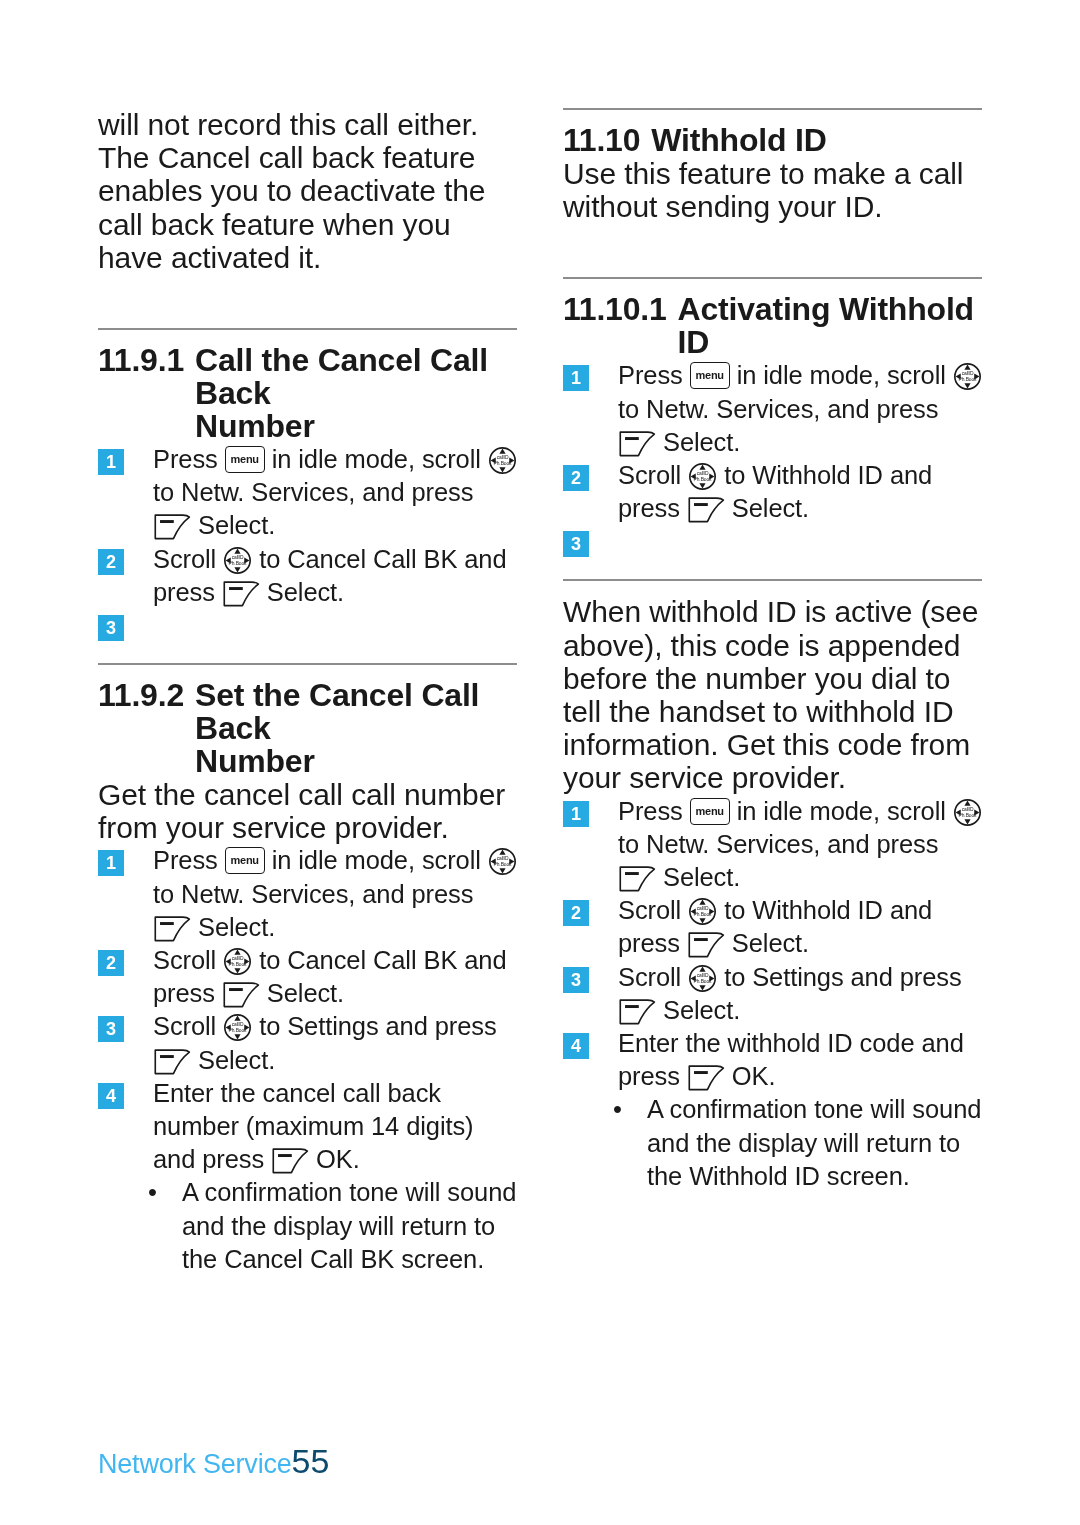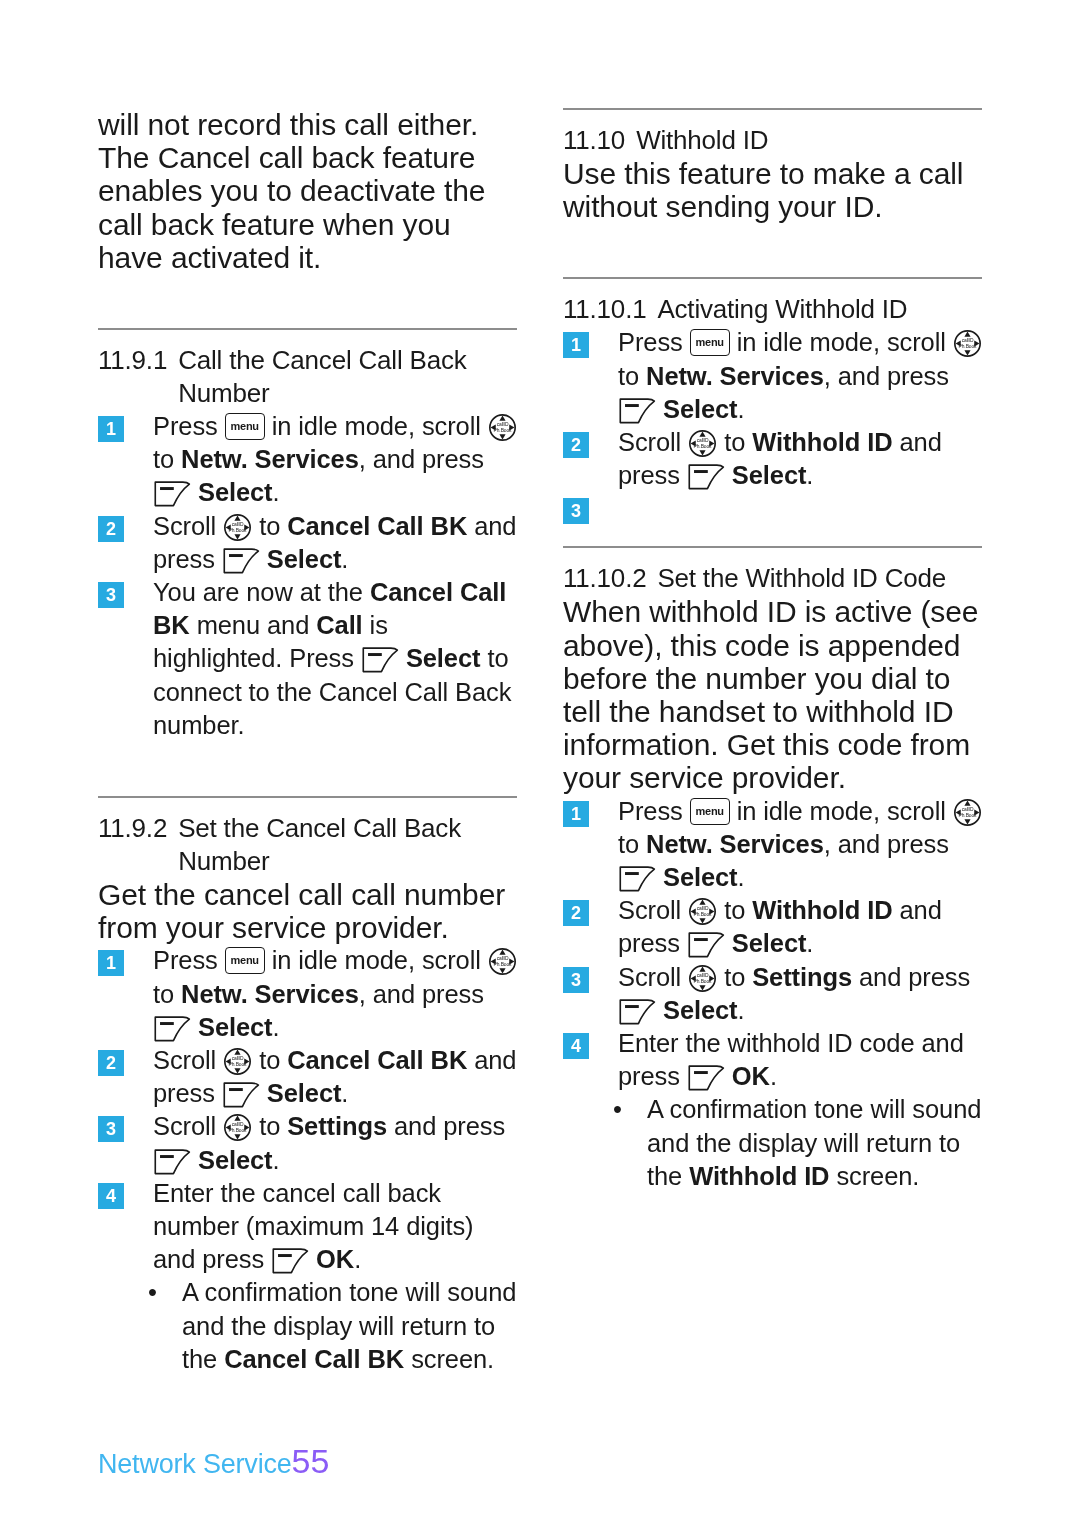--- a/index.html
+++ b/index.html
@@ -47,23 +47,23 @@
     border: 0;
     border-top: 2px solid #8d8d8d;
     margin: 0;
     width: 100%;
     height: 0;
   }
   .spacer-before-rule { height: 54px; }
   .spacer-after-rule { height: 14px; }
 
   h2.sec-title, h3.sec-title {
-    font-size: 26px;
+    font-size: 32px;
     line-height: 33px;
-    font-weight: normal;
+    font-weight: bold;
     margin: 0;
     letter-spacing: -0.2px;
     display: flex;
   }
   h2.sec-title .num, h3.sec-title .num {
     flex: 0 0 auto;
     white-space: nowrap;
   }
   h2.sec-title .txt, h3.sec-title .txt {
     padding-left: 11px;
@@ -113,21 +113,21 @@
     letter-spacing: -0.1px;
   }
   ul.bullets > li .dot {
     position: absolute;
     left: 50px;
     top: 0;
     font-size: 25.5px;
     line-height: 33.2px;
   }
 
-  b, strong { font-weight: bold; }
+  b, strong { font-weight: normal; }
 
   
   .icon {
     display: inline-block;
     vertical-align: -5px;
     position: relative;
   }
   .icon-menu {
     width: 38px;
     height: 25px;
@@ -163,21 +163,21 @@
     align-items: baseline;
     justify-content: flex-start;
   }
   .footer-label {
     font-size: 27px;
     color: #41b6f0;
     letter-spacing: -0.2px;
   }
   .footer-page {
     font-size: 34px;
-    color: #8b5cf6;
+    color: #0c4a6e;
     letter-spacing: 0px;
   }
 </style>
 </head>
 <body>
 
 <div class="page">
 
   <div class="columns">
 
@@ -215,24 +215,21 @@
                   <polygon points="15,2.6 18.2,8.0 11.8,8.0" fill="#1a1a1a"></polygon>
                   <polygon points="15,27.4 18.2,22.0 11.8,22.0" fill="#1a1a1a"></polygon>
                   <polygon points="2.6,15 8.0,11.8 8.0,18.2" fill="#1a1a1a"></polygon>
                   <polygon points="27.4,15 22.0,11.8 22.0,18.2" fill="#1a1a1a"></polygon>
                   <text x="15" y="13.6" font-family="Liberation Sans, sans-serif" font-size="5.1" text-anchor="middle" fill="#1a1a1a">callID</text>
                   <text x="15" y="20.1" font-family="Liberation Sans, sans-serif" font-size="5.1" text-anchor="middle" fill="#1a1a1a">Ph.Book</text>
                 </svg></span> to <b>Cancel Call BK</b> and press <span class="icon icon-softkey"><svg viewBox="0 0 40 31" width="38" height="30">
                   <path d="M2.4 3.0 H31.5 C36.0 3.0 38.3 5.0 38.3 5.0 C33.0 9.0 26.0 17.5 21.5 27.7 H2.4 Z" fill="#ffffff" stroke="#1a1a1a" stroke-width="1.7" stroke-linejoin="round"></path>
                   <rect x="7.4" y="8.2" width="14.5" height="3.1" fill="#1a1a1a"></rect>
                 </svg></span><b> Select</b>.</span></li>
-          <li><span class="badge">3</span><span>You are now at the <b>Cancel Call BK</b> menu and <b>Call</b> is highlighted. Press <span class="icon icon-softkey"><svg viewBox="0 0 40 31" width="38" height="30">
-                  <path d="M2.4 3.0 H31.5 C36.0 3.0 38.3 5.0 38.3 5.0 C33.0 9.0 26.0 17.5 21.5 27.7 H2.4 Z" fill="#ffffff" stroke="#1a1a1a" stroke-width="1.7" stroke-linejoin="round"></path>
-                  <rect x="7.4" y="8.2" width="14.5" height="3.1" fill="#1a1a1a"></rect>
-                </svg></span><b> Select</b> to connect to the Cancel Call Back number.</span></li>
+          <li><span class="badge">3</span></li>
         </ol>
 
       <div class="spacer-before-rule"></div>
       <hr class="rule">
       <div class="spacer-after-rule"></div>
 
       <h3 class="sec-title hang">
         <span class="num">11.9.2</span>
         <span class="txt">
           <span>Set the Cancel Call Back</span><br>
@@ -337,24 +334,20 @@
                   <path d="M2.4 3.0 H31.5 C36.0 3.0 38.3 5.0 38.3 5.0 C33.0 9.0 26.0 17.5 21.5 27.7 H2.4 Z" fill="#ffffff" stroke="#1a1a1a" stroke-width="1.7" stroke-linejoin="round"></path>
                   <rect x="7.4" y="8.2" width="14.5" height="3.1" fill="#1a1a1a"></rect>
                 </svg></span><b> Select</b>.</span></li>
           <li><span class="badge">3</span></li>
         </ol>
 
       <div class="spacer-before-rule"></div>
       <hr class="rule">
       <div class="spacer-after-rule"></div>
 
-      <h3 class="sec-title">
-        <span class="num">11.10.2</span>
-        <span class="txt">Set the Withhold ID Code</span>
-      </h3>
 
       <p class="para">When withhold ID is active (see above), this code is appended before the number you dial to tell the handset to withhold ID information. Get this code from your service provider.</p>
 
       <ol class="steps">
           <li><span class="badge">1</span><span>Press <span class="icon icon-menu">menu</span> in idle mode, scroll <span class="icon icon-scroll"><svg viewBox="0 0 30 30" width="29" height="29">
                   <circle cx="15" cy="15" r="13.1" fill="#fff" stroke="#1a1a1a" stroke-width="1.7"></circle>
                   <polygon points="15,2.6 18.2,8.0 11.8,8.0" fill="#1a1a1a"></polygon>
                   <polygon points="15,27.4 18.2,22.0 11.8,22.0" fill="#1a1a1a"></polygon>
                   <polygon points="2.6,15 8.0,11.8 8.0,18.2" fill="#1a1a1a"></polygon>
                   <polygon points="27.4,15 22.0,11.8 22.0,18.2" fill="#1a1a1a"></polygon>

